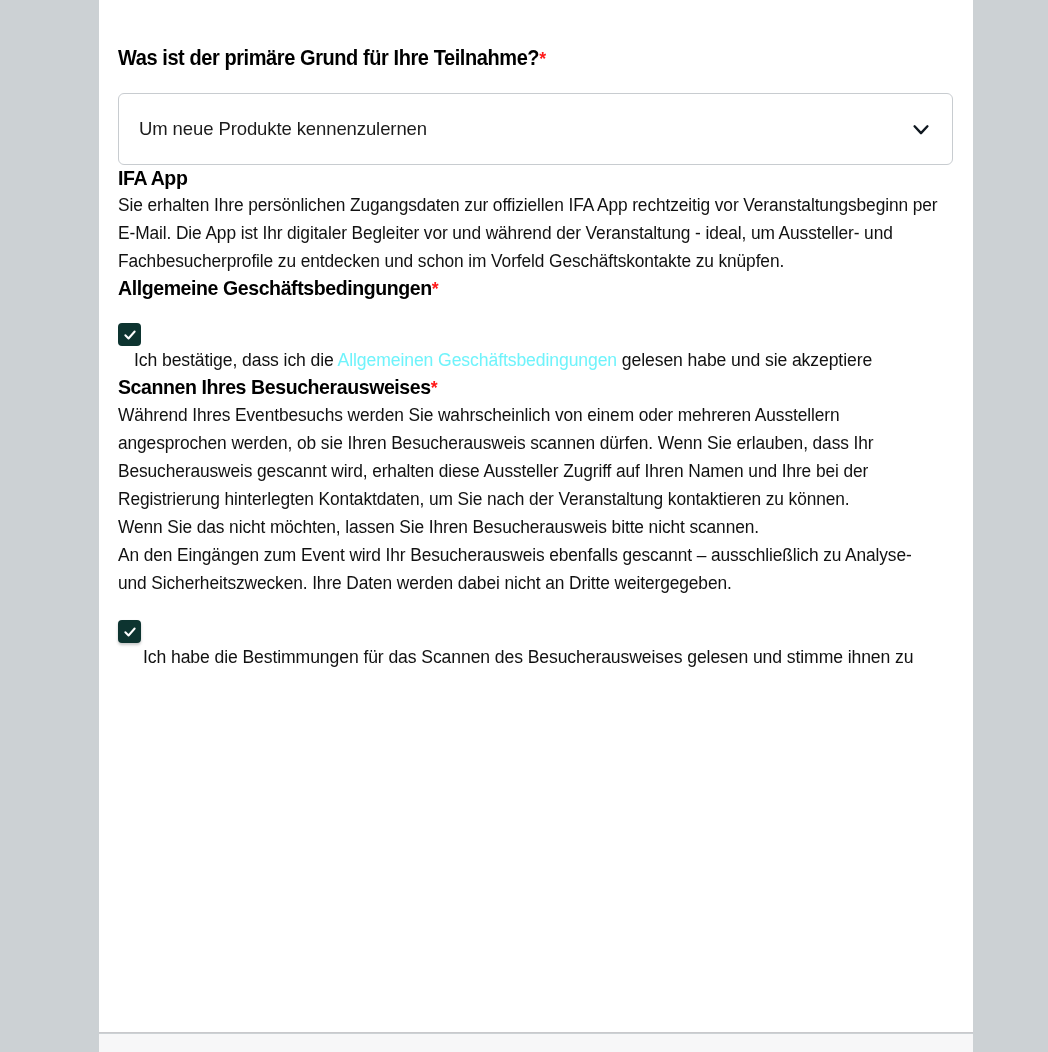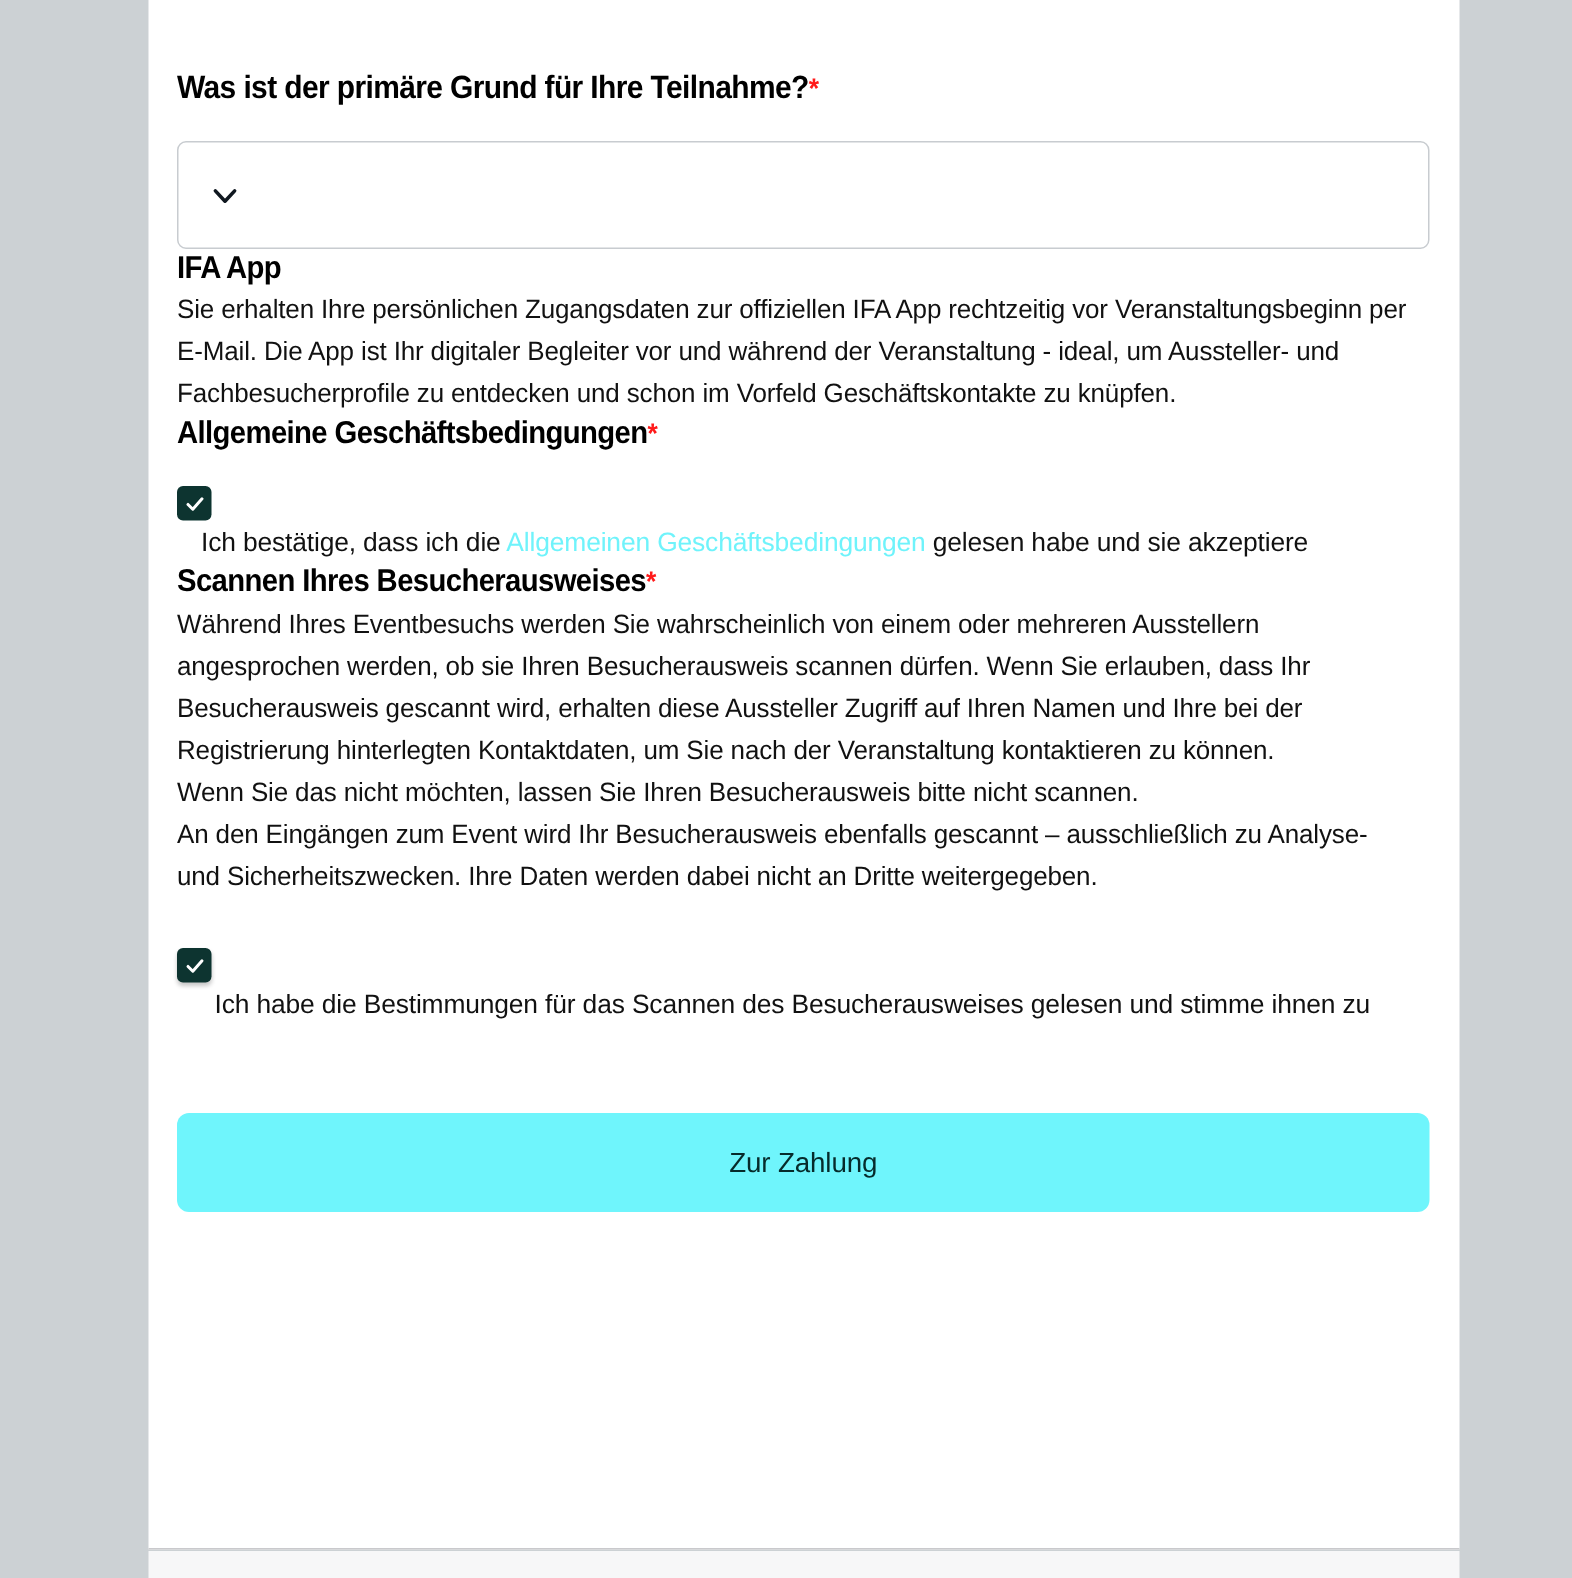--- a/index.html
+++ b/index.html
@@ -177,36 +177,37 @@
   .sp-q-title   { padding-top: 45px; }
   .sp-select    { margin-top: 21px; }
   .sp-ifa-head  { margin-top: 33px; }
   .sp-ifa-body  { margin-top: 19px; }
   .sp-agb-head  { margin-top: 34px; }
   .sp-agb-cb    { margin-top: 18px; }
   .sp-scan-head { margin-top: 56px; }
   .sp-scan-p1   { margin-top: 23px; }
   .sp-scan-p2   { margin-top: 20px; }
   .sp-scan-p3   { margin-top: 20px; }
-  .sp-scan-cb   { margin-top: 31px; }
+  .sp-scan-cb   { margin-top: 20px; }
   .sp-btns      { margin-top: 59px; }
 </style>
 </head>
 <body>
 
 <div class="page-wrap">
 
   <div class="card">
     <div class="card-inner">
 
       <div class="sp-q-title">
         <h3 class="section-title q-title"><span>Was ist der primäre Grund für Ihre Teilnahme?</span><span class="req-star">*</span></h3>
       </div>
 
       <div class="select-shell sp-select">
+        <span class="select-value">Um neue Produkte kennenzulernen</span>
         <svg class="chevron" viewBox="0 0 24 24" fill="none" stroke="#101820" stroke-width="2.6" stroke-linecap="round" stroke-linejoin="round">
             <polyline points="5,9 12,16.5 19,9"></polyline>
           </svg>
       </div>
 
       <h3 class="section-title sp-ifa-head">IFA App</h3>
       <p class="body-text sp-ifa-body">Sie erhalten Ihre persönlichen Zugangsdaten zur offiziellen IFA App rechtzeitig vor Veranstaltungsbeginn per E-Mail. Die App ist Ihr digitaler Begleiter vor und während der Veranstaltung - ideal, um Aussteller- und Fachbesucherprofile zu entdecken und schon im Vorfeld Geschäftskontakte zu knüpfen.</p>
 
       <h3 class="section-title sp-agb-head"><span>Allgemeine Geschäftsbedingungen</span><span class="req-star">*</span></h3>
 
@@ -228,21 +229,20 @@
       <div class="cb-row sp-scan-cb">
         <span class="cb-box shadowed">
           <svg class="cb-check" viewBox="0 0 24 24" fill="none" stroke="#ffffff" stroke-width="3.4" stroke-linecap="round" stroke-linejoin="round">
               <polyline points="4,12.5 9.5,18 20,6"></polyline>
             </svg>
         </span>
         <span class="cb-label cb-gap-2">Ich habe die Bestimmungen für das Scannen des Besucherausweises gelesen und stimme ihnen zu</span>
       </div>
 
       <div class="btn-row sp-btns">
-        <button class="btn btn-pay">Zur Zahlung</button>
       </div>
 
     </div>
   </div>
 
   <div class="footer-strip"></div>
 
 </div>
 
 </body></html>

